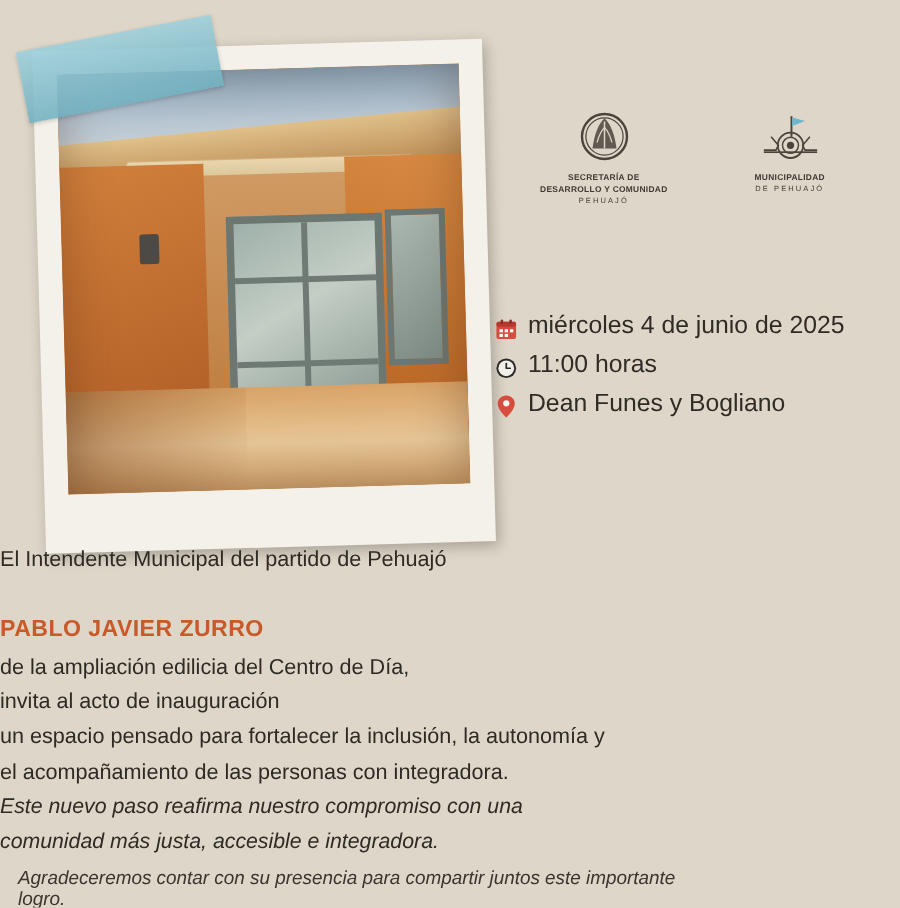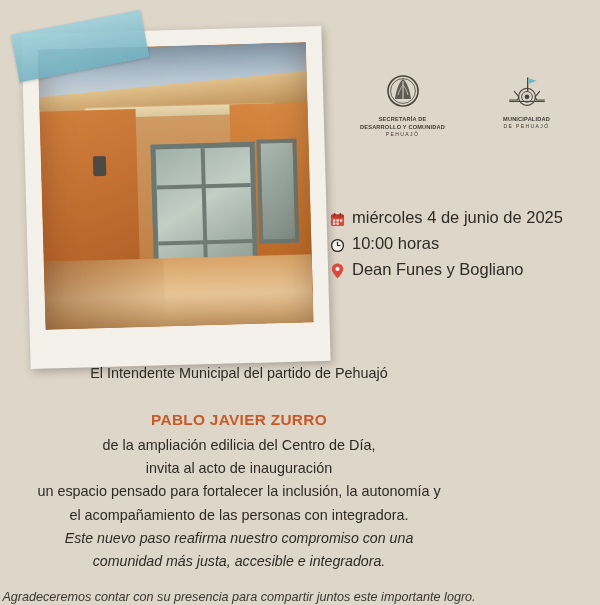--- a/index.html
+++ b/index.html
@@ -177,45 +177,46 @@
     flex: 0 0 15px;
     display: flex; align-items: center; justify-content: center;
   }
 
   
   #body-text {
     position: absolute;
     left: 0;
     top: 362px;
     width: 478px;
-    text-align: center;
+    text-align: left;
     color: #2e2a24;
   }
   .line {
     font-size: 14.4px;
     line-height: 1.62;
   }
   .name-line {
     font-size: 15.4px;
     font-weight: bold;
     color: #c85a2a;
     letter-spacing: 0.3px;
     line-height: 1.7;
     margin-top: 22px;
   }
   .italic-block {
     font-style: italic;
     font-size: 14.2px;
     line-height: 1.65;
   }
   .closing {
-    margin-top: 16px;
+    margin-top: 4px;
     font-style: italic;
     font-size: 12.6px;
     color: #3a352e;
+    padding-left: 12px;
   }
 </style>
 </head>
 <body>
 
 <div id="photo-card">
   <div id="photo-inner">
     <div class="ph-sky"></div>
     <div class="ph-roof"></div>
     <div class="ph-ceiling"></div>
@@ -299,21 +300,21 @@
 
   <div class="detail-row">
     <span class="detail-icon">
       <svg width="15" height="15" viewBox="0 0 16 16">
         <circle cx="8" cy="8" r="7" fill="#2a2a2a"></circle>
         <circle cx="8" cy="8" r="5.6" fill="#f2efe9"></circle>
         <rect x="7.4" y="4" width="1.2" height="4.6" rx="0.6" fill="#2a2a2a"></rect>
         <rect x="7.8" y="7.4" width="3.6" height="1.2" rx="0.6" fill="#2a2a2a"></rect>
       </svg>
     </span>
-    <span>10:00 horas</span>
+    <span>11:00 horas</span>
   </div>
 
   <div class="detail-row">
     <span class="detail-icon">
       <svg width="13" height="16" viewBox="0 0 13 16">
         <path d="M6.5 0.6 C3.2 0.6 0.8 3 0.8 6.1 C0.8 10 6.5 15.4 6.5 15.4 C6.5 15.4 12.2 10 12.2 6.1 C12.2 3 9.8 0.6 6.5 0.6 Z" fill="#d94b3c"></path>
         <circle cx="6.5" cy="5.9" r="2.1" fill="#f6f2ec"></circle>
       </svg>
     </span>
     <span>Dean Funes  y Bogliano</span>

